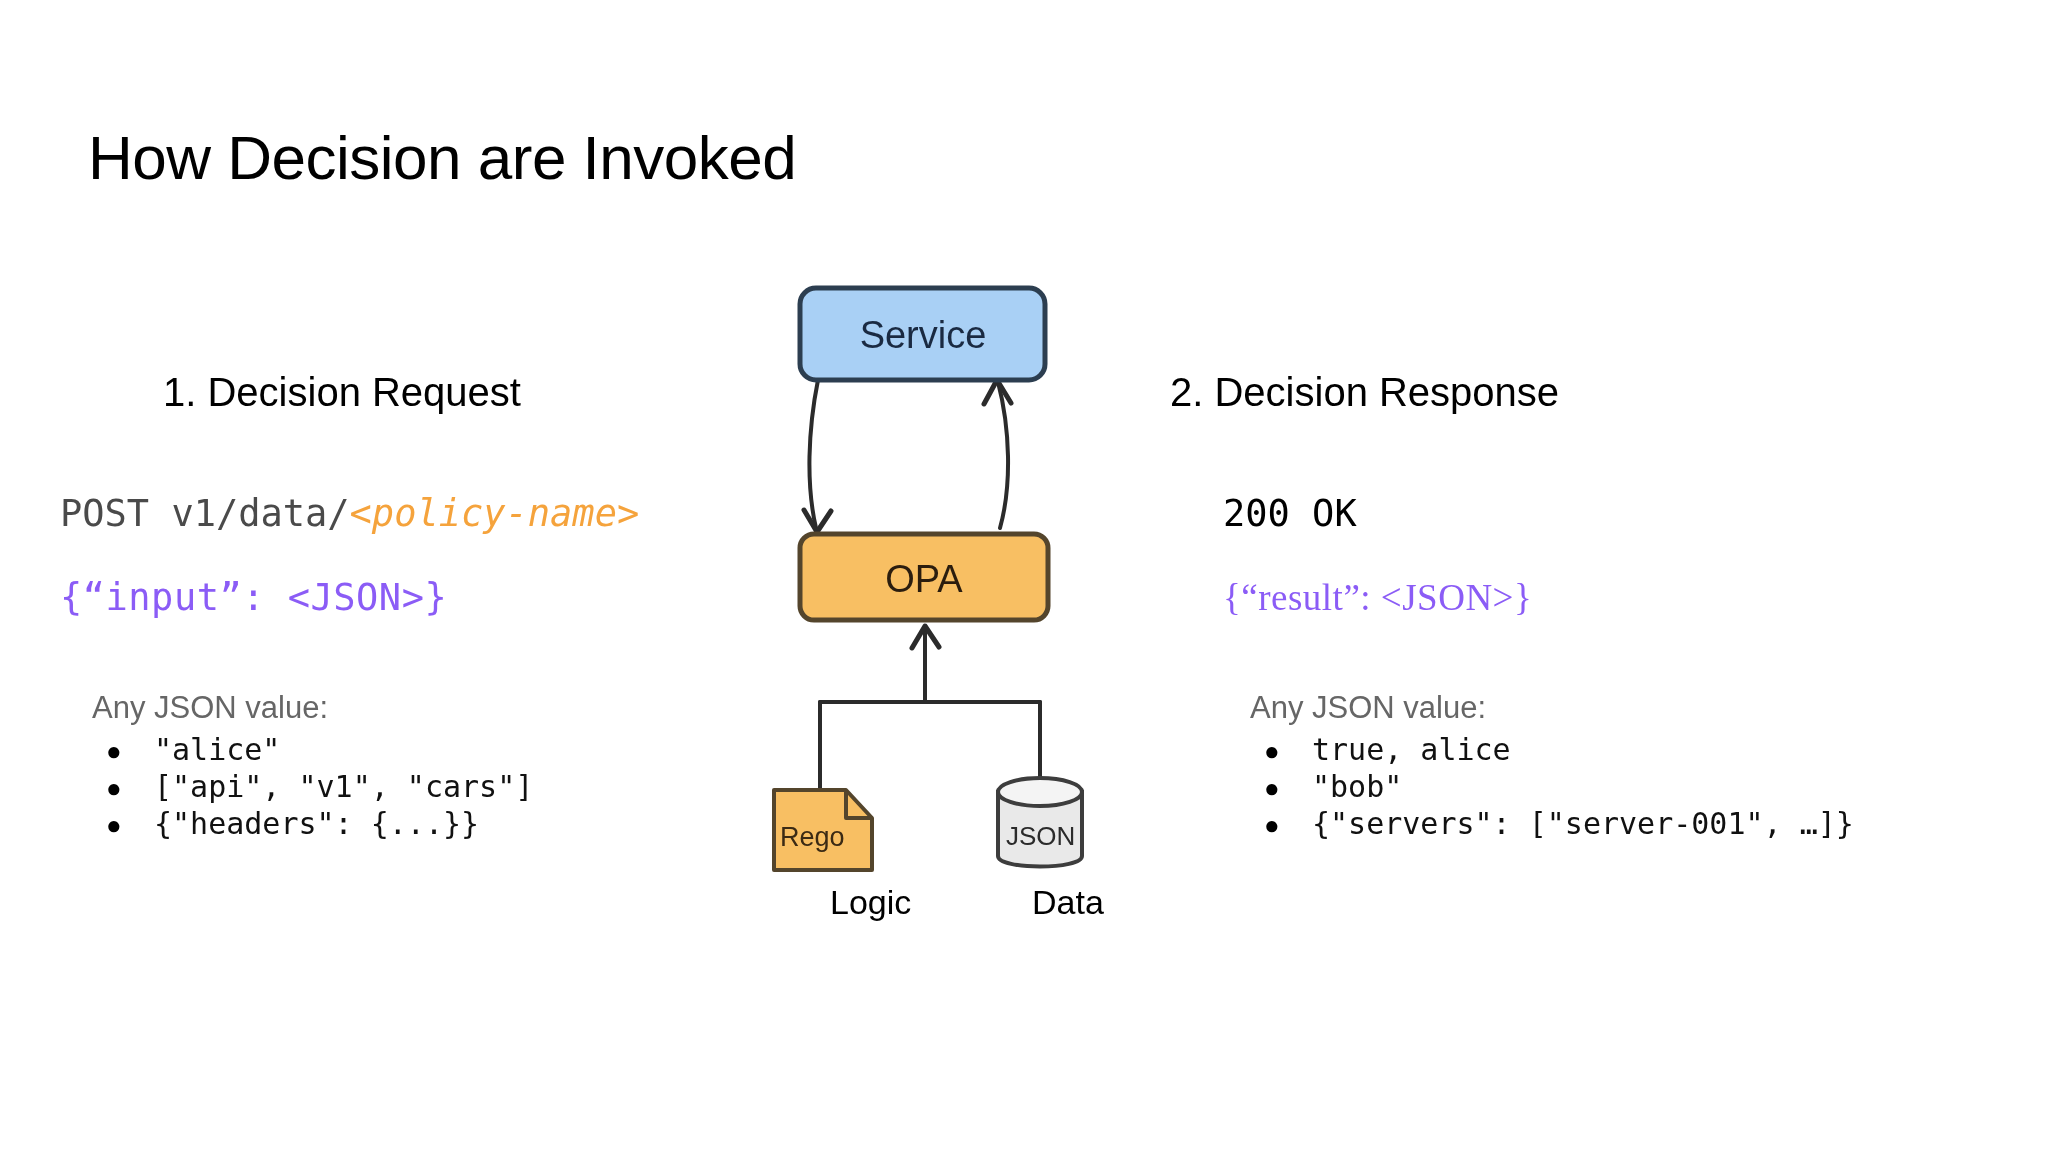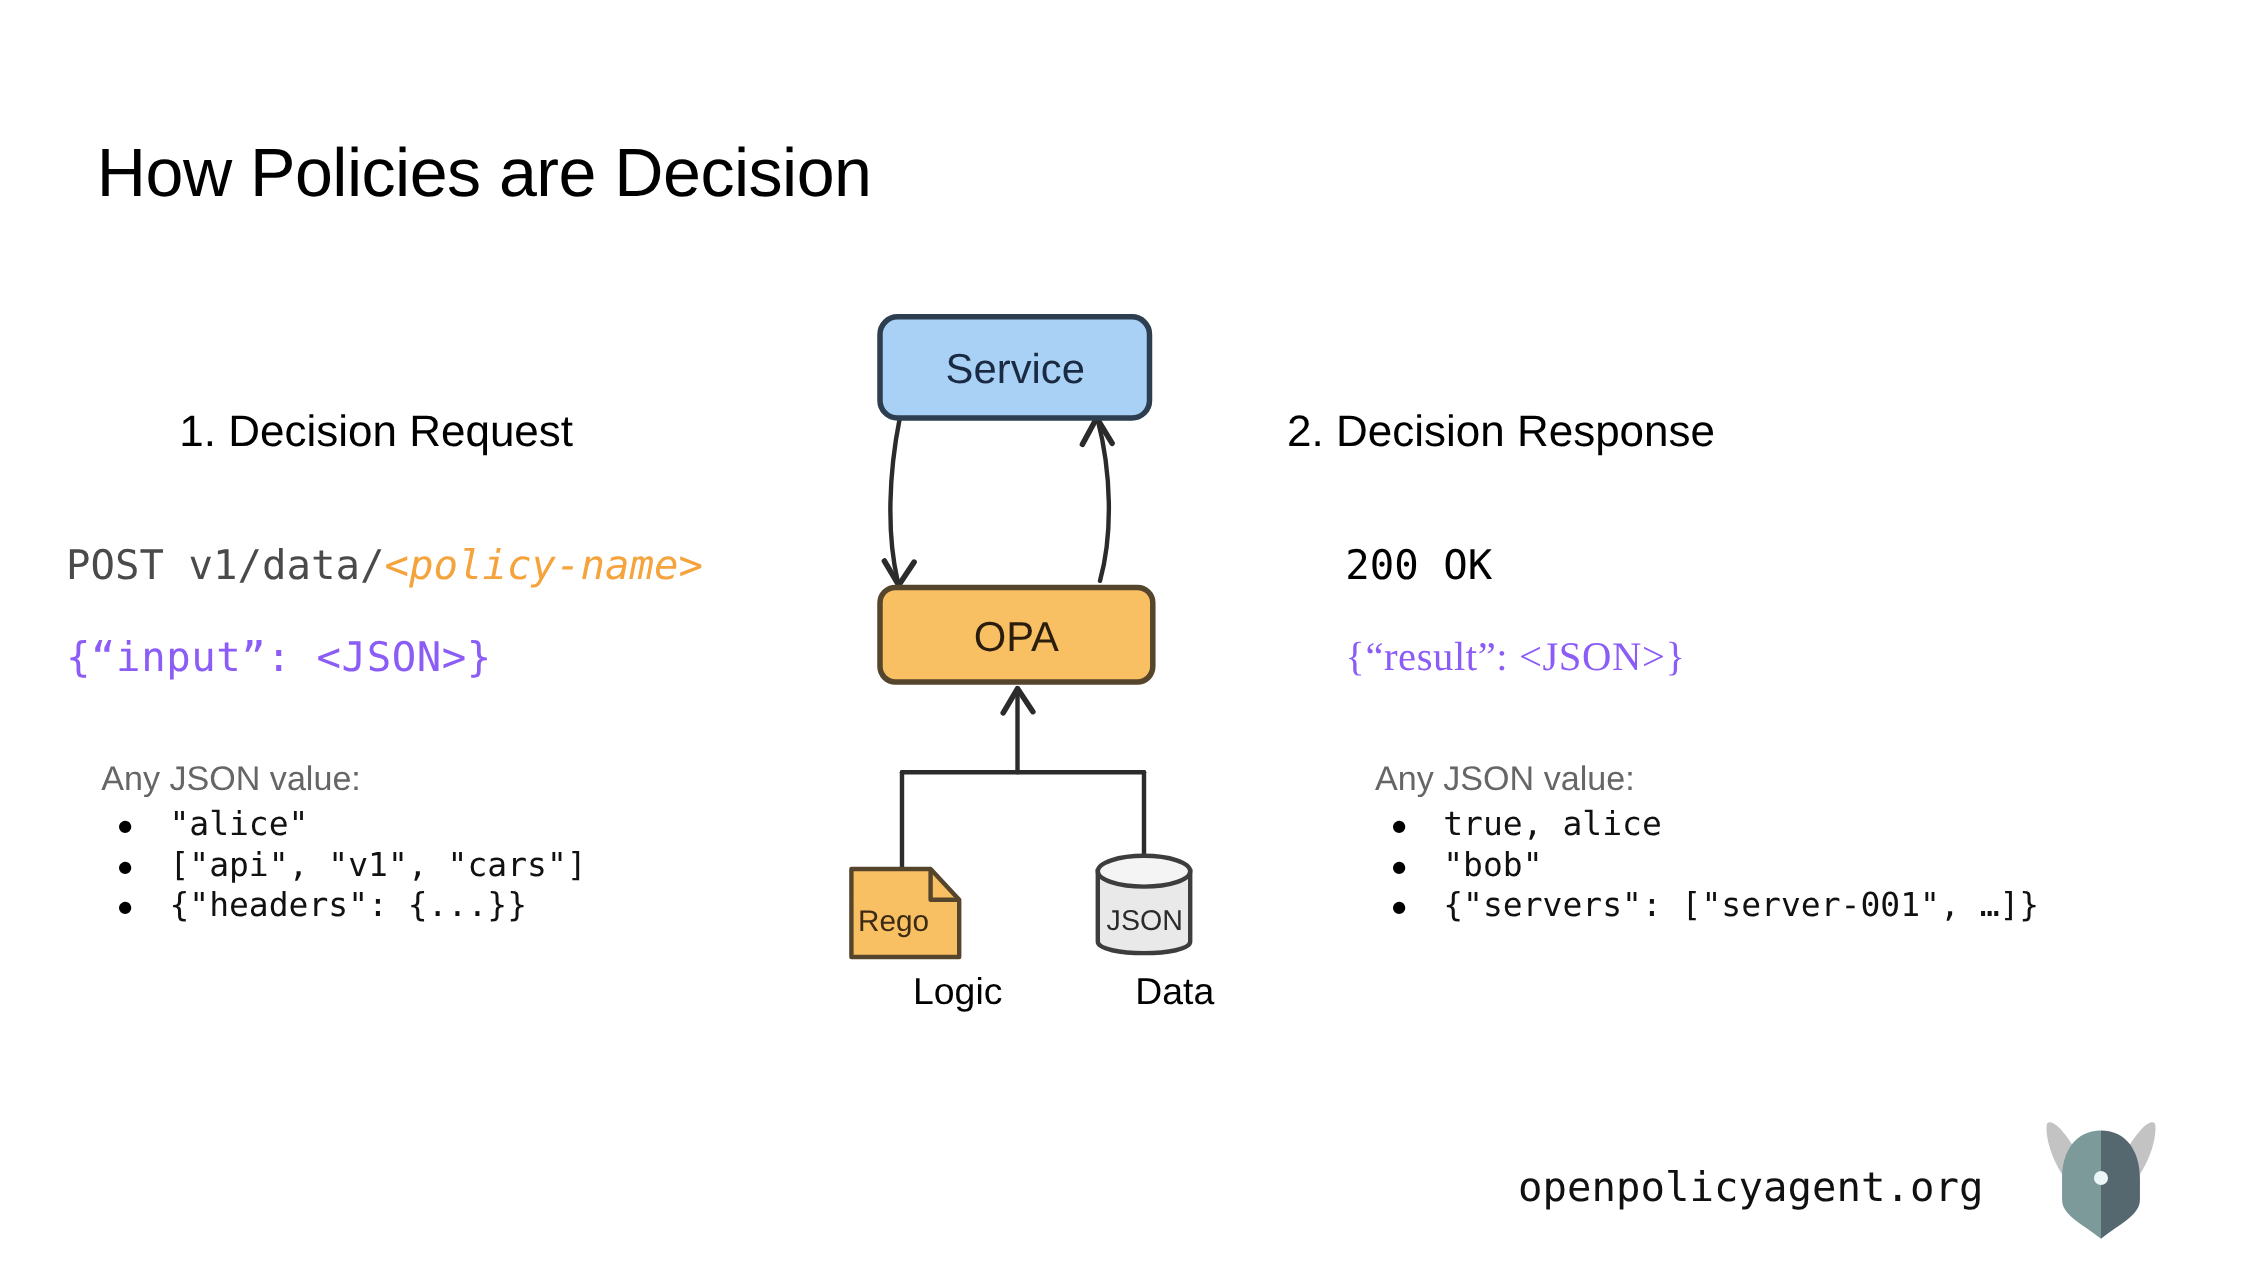--- a/index.html
+++ b/index.html
@@ -177,21 +177,21 @@
     margin-top: -20px;
   }
 </style>
 </head>
 <body>
 
 <div class="slide">
 
   <div class="left-edge"></div>
 
-  <div class="page-title">How Policies are Decision</div>
+  <div class="page-title">How Decision are Invoked</div>
 
   <div class="col col-left">
 
     <div class="col-heading">1.  Decision Request</div>
 
     <div class="code-line http-line"><span>POST v1/data/</span><span class="policy-name">&lt;policy-name&gt;</span></div>
 
     <div class="code-line json-line">{“input”: &lt;JSON&gt;}</div>
 
     <div class="anyjson-label">Any JSON value:</div>
@@ -282,30 +282,14 @@
       <text x="163" y="78" text-anchor="middle" class="node-label" font-size="38" fill="#1a2a42" font-family="'Liberation Sans', sans-serif">Service</text>
 
       <text x="164" y="322" text-anchor="middle" class="node-label" font-size="38" fill="#2b1d0e" font-family="'Liberation Sans', sans-serif">OPA</text>
     </svg>
 
     <div class="caption caption-logic">Logic</div>
 
     <div class="caption caption-data">Data</div>
   </div>
 
-  <div class="footer">
-    <div class="footer-url">openpolicyagent.org</div>
-
-    <svg class="logo" viewBox="0 0 120 120" xmlns="http://www.w3.org/2000/svg">
-
-      <path d="M34 32 C 20 10, 12 8, 10 12 C 8 22, 14 46, 28 64 L40 50 Z" fill="#c3c3c3"></path>
-
-      <path d="M86 32 C 100 10, 108 8, 110 12 C 112 22, 106 46, 92 64 L80 50 Z" fill="#c3c3c3"></path>
-
-      <path d="M60 18 C 36 18, 24 38, 24 62 L24 82 C 24 96, 42 104, 60 118 Z" fill="#7d9a9b"></path>
-
-      <path d="M60 18 C 84 18, 96 38, 96 62 L96 82 C 96 96, 78 104, 60 118 Z" fill="#56686f"></path>
-
-      <circle cx="60" cy="62" r="6.5" fill="#eaf6f8"></circle>
-    </svg>
-  </div>
 
 </div>
 
 </body></html>

